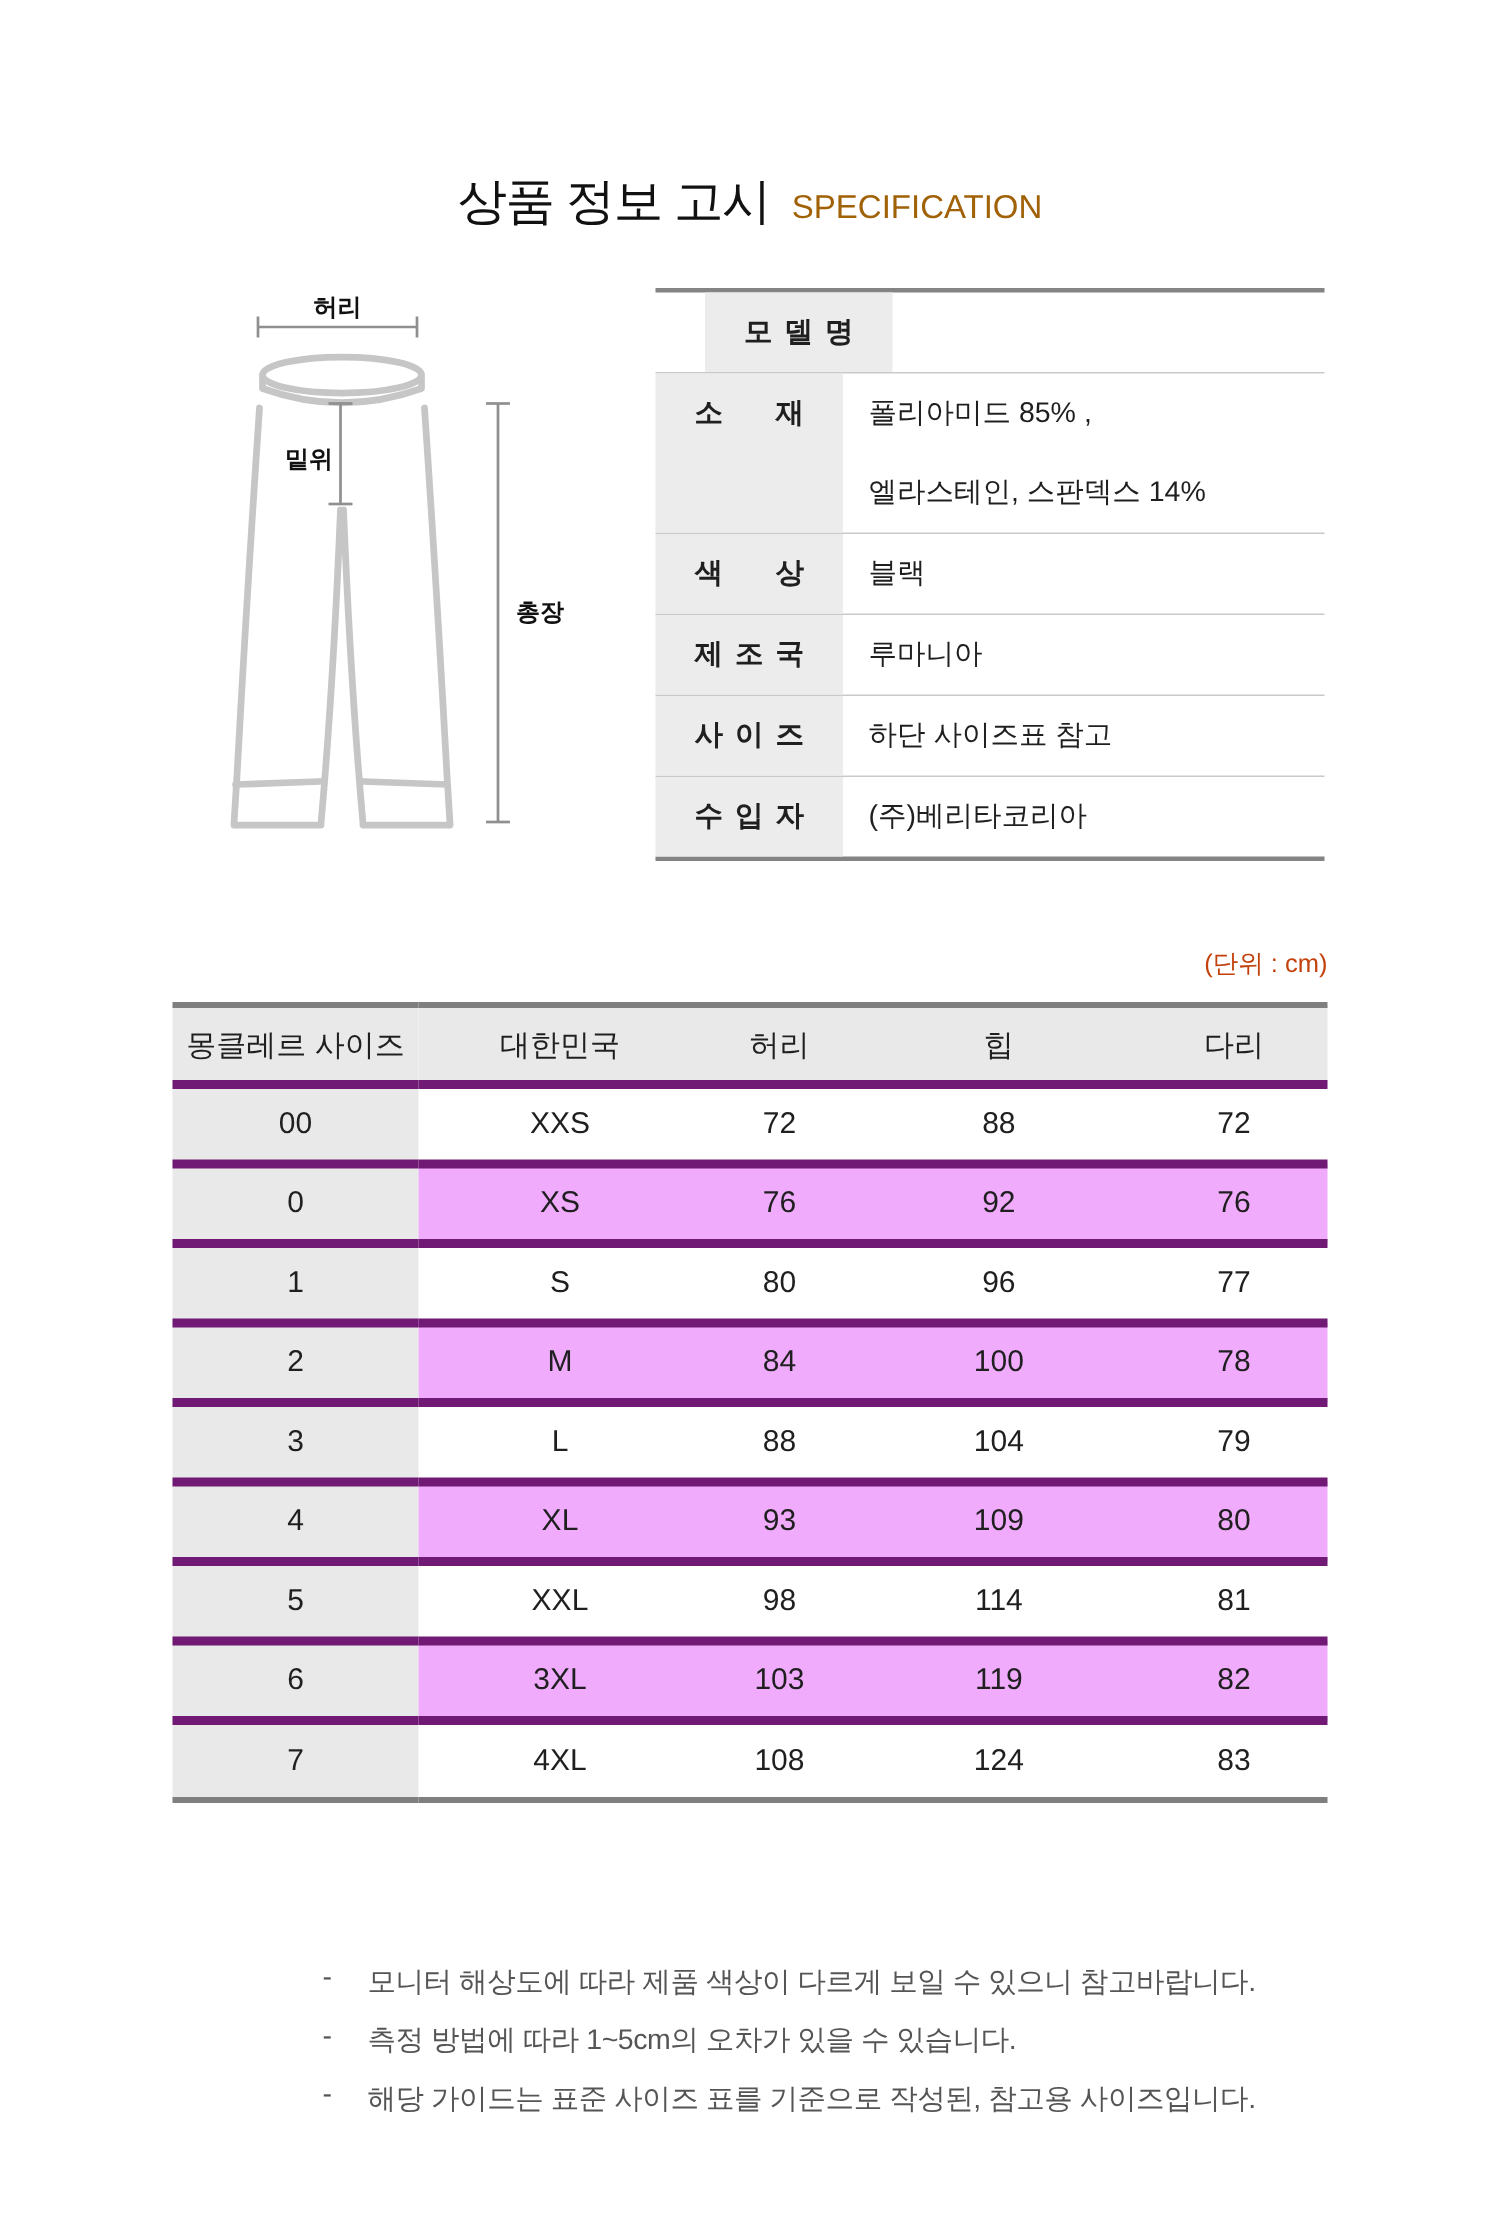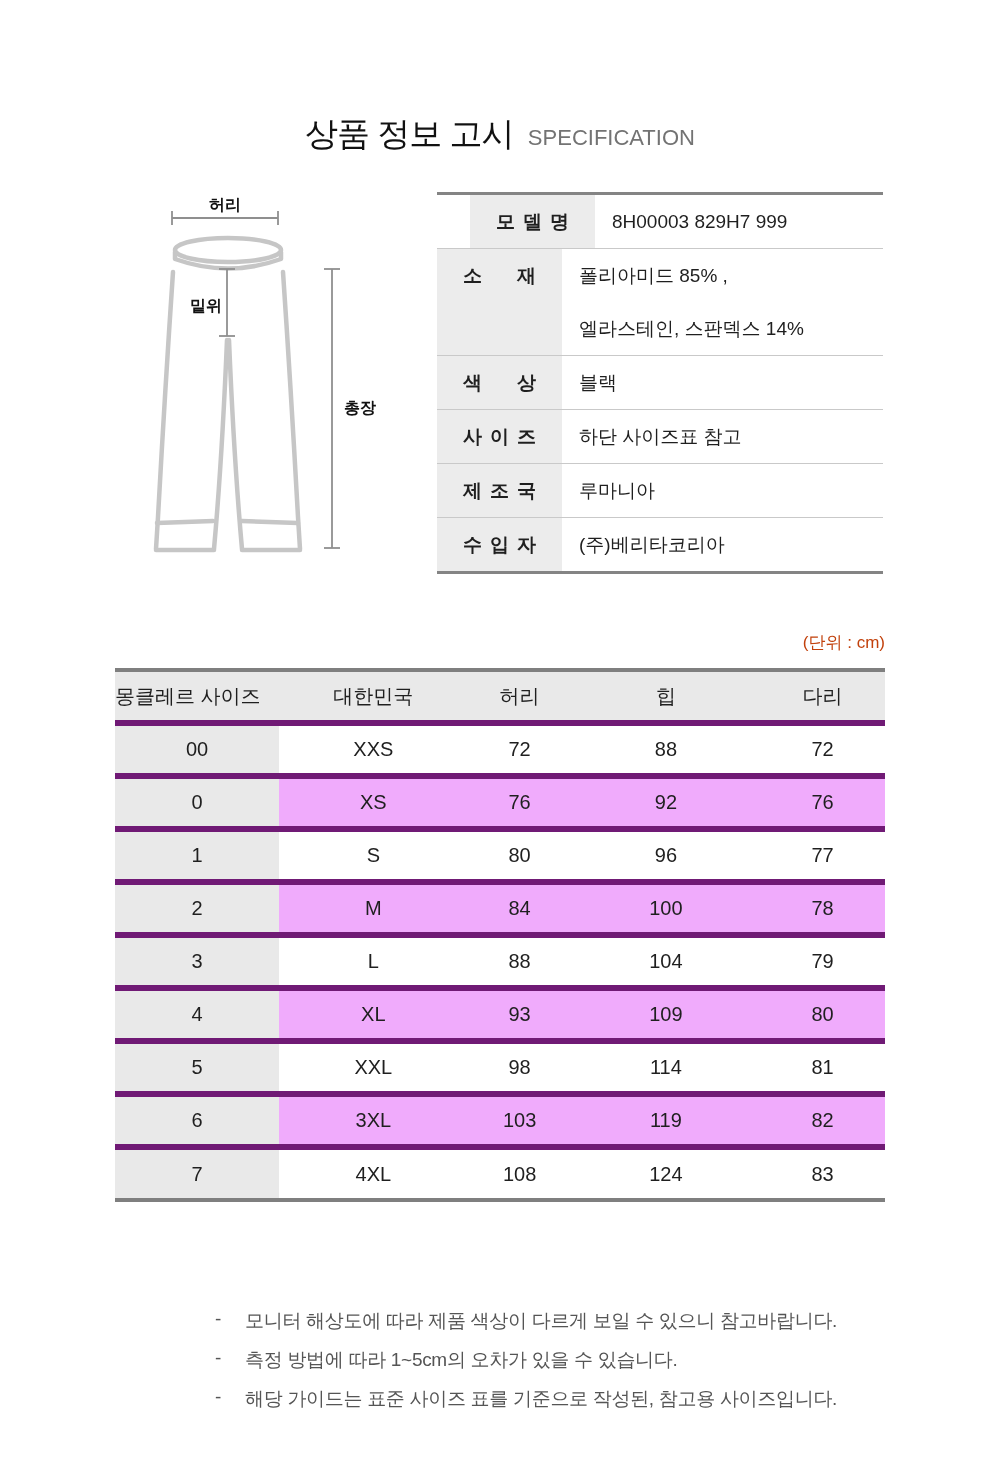--- a/index.html
+++ b/index.html
@@ -26,21 +26,21 @@
   }
   .title-main {
     font-size: 33px;
     font-weight: 400;
     color: #111111;
     letter-spacing: -1px;
   }
   .title-sub {
     font-size: 22px;
     font-weight: 400;
-    color: #737373;
+    color: #a16207;
     margin-left: 10px;
     letter-spacing: 0px;
   }
 
   
   .diagram {
     position: absolute;
     top: 180px; left: 120px;
     width: 300px; height: 400px;
   }
@@ -117,21 +117,21 @@
     vertical-align: middle;
     font-size: 20px;
     font-weight: 400;
     color: #1f1f1f;
     border-top: 6px solid #701a75;
   }
   .size-table thead th {
     background: #e9e9e9;
     border-top: none;
   }
-  .size-table thead th.first { text-align: left; }
+  .size-table thead th.first { text-align: center; }
   .size-table tbody td.first { background: #e9e9e9; }
   .size-table tbody tr.alt td { background: #f0abfc; }
   .size-table tbody tr.alt td.first { background: #e9e9e9; }
 
   
   .notes {
     position: absolute;
     top: 1308px; left: 215px;
     font-size: 19px;
     color: #555555;
@@ -188,40 +188,39 @@
       </g>
       <text x="105" y="30" text-anchor="middle">허리</text>
       <text x="86" y="131" text-anchor="middle">밑위</text>
       <text x="224" y="233" text-anchor="start">총장</text>
     </svg>
   </div>
 
   <div class="spec-table">
     <div class="spec-row">
       <div class="spec-label">모 델 명</div>
-      <div class="spec-value">8H00003 829H7 999</div>
     </div>
     <div class="spec-row tall">
       <div class="spec-label">소 재</div>
       <div class="spec-value">
         <div class="line">폴리아미드 85% ,</div>
         <div class="line">엘라스테인, 스판덱스 14%</div>
       </div>
     </div>
     <div class="spec-row">
       <div class="spec-label">색 상</div>
       <div class="spec-value">블랙</div>
     </div>
     <div class="spec-row">
+      <div class="spec-label">제 조 국</div>
+      <div class="spec-value">루마니아</div>
+    </div>
+    <div class="spec-row">
       <div class="spec-label">사 이 즈</div>
       <div class="spec-value">하단 사이즈표 참고</div>
-    </div>
-    <div class="spec-row">
-      <div class="spec-label">제 조 국</div>
-      <div class="spec-value">루마니아</div>
     </div>
     <div class="spec-row">
       <div class="spec-label">수 입 자</div>
       <div class="spec-value">(주)베리타코리아</div>
     </div>
   </div>
 
   <div class="units-note">(단위 : cm)</div>
 
   <table class="size-table">

